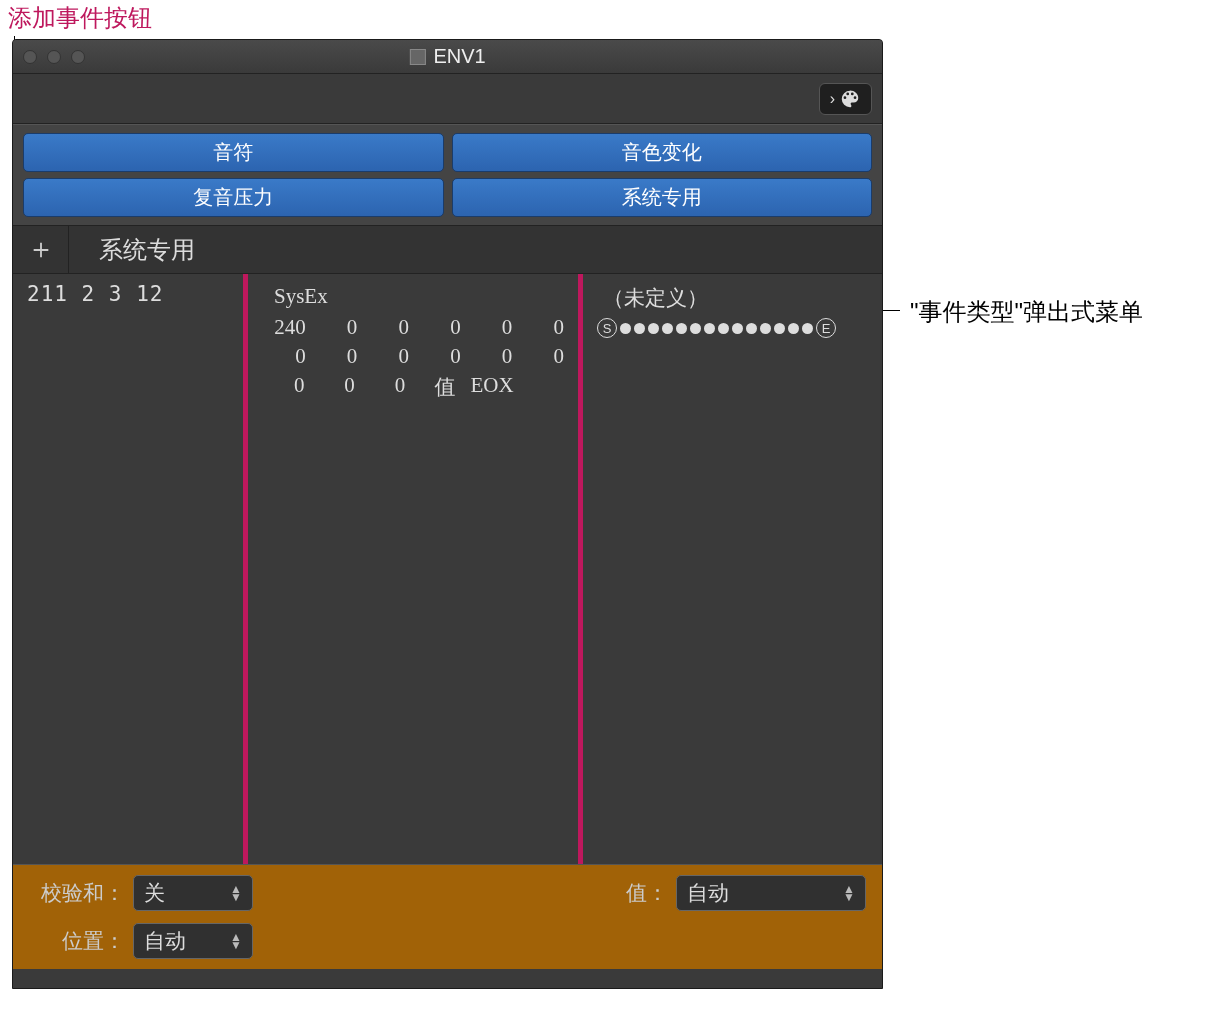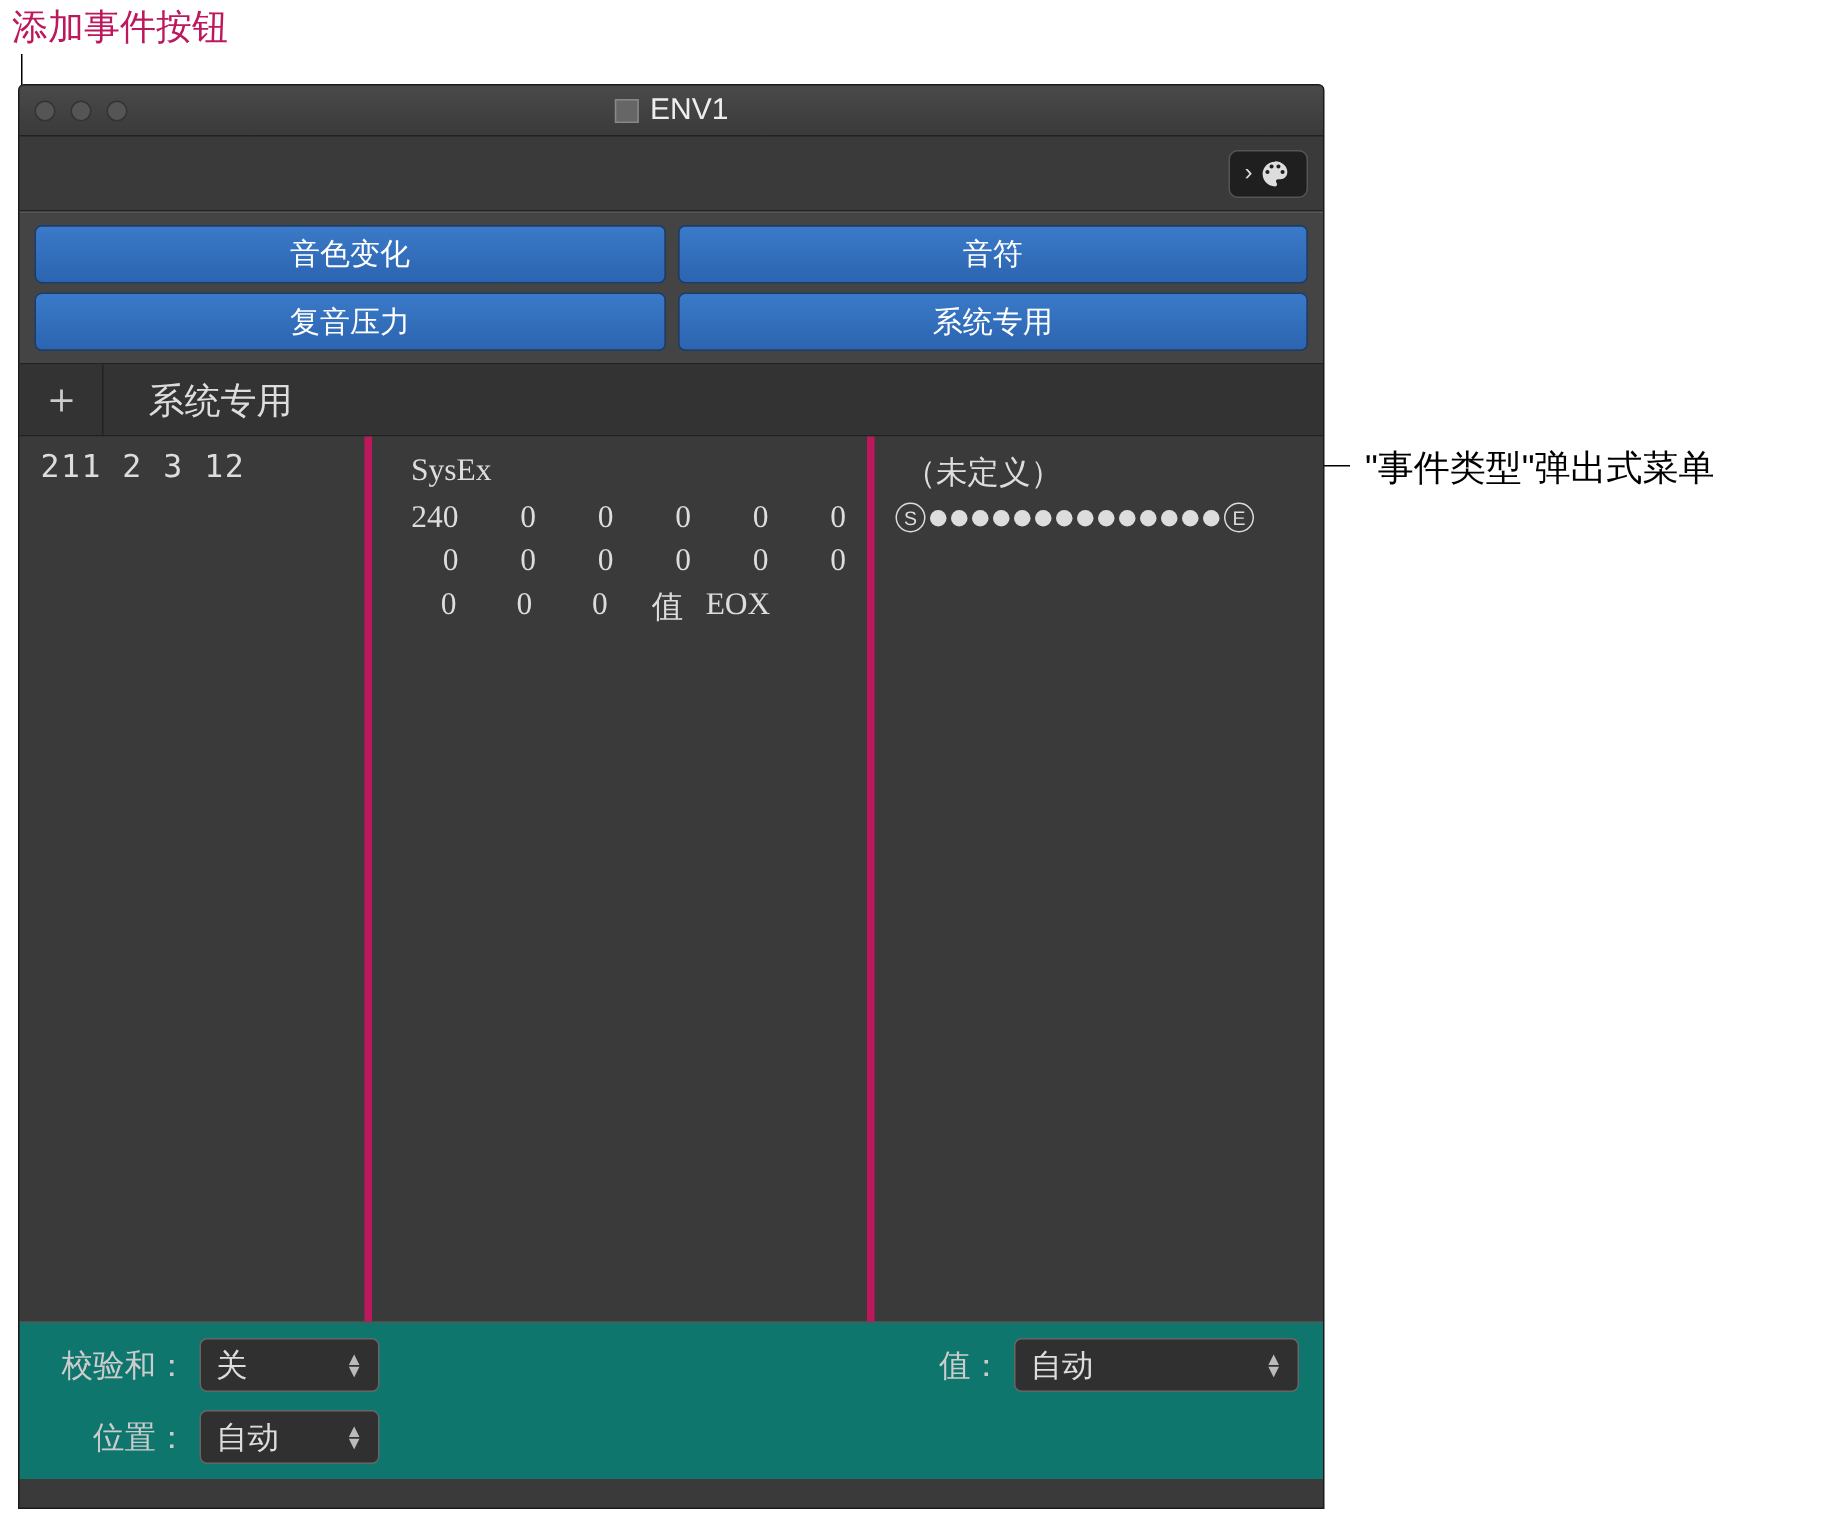--- a/index.html
+++ b/index.html
@@ -35,21 +35,21 @@
   .callout-right-line {
     position: absolute;
     top: 310px;
     left: 230px;
     width: 670px;
     height: 1px;
     background: #000;
   }
   .window {
     position: absolute;
-    top: 56px;
+    top: 39px;
     left: 12px;
     width: 871px;
     height: 950px;
     background: #3a3a3a;
     border: 1px solid #1a1a1a;
     border-radius: 4px 4px 0 0;
     overflow: hidden;
     color: #ddd;
   }
   .titlebar {
@@ -187,21 +187,21 @@
     width: 20px; height: 20px;
     border: 1.5px solid #ddd;
     border-radius: 50%;
     align-items: center;
     justify-content: center;
     font-size: 13px;
     color: #ddd;
   }
   .dot { width: 11px; height: 11px; background: #ddd; border-radius: 50%; display: inline-block; }
   .bottom-bar {
-    background: #0f766e;
+    background: #a16207;
     border-top: 1px solid #555;
     padding: 10px 16px;
     display: flex;
     flex-direction: column;
     gap: 12px;
     font-size: 21px;
     color: #ccc;
   }
   .control-row {
     display: flex;
@@ -257,22 +257,22 @@
     <div class="palette-btn">
       <span>›</span>
       <svg viewBox="0 0 24 24">
           <path fill="#ddd" d="M12 3a9 9 0 0 0 0 18c1 0 1.5-.8 1.5-1.5 0-.4-.2-.8-.4-1.1-.3-.3-.4-.7-.4-1.1 0-.8.7-1.5 1.5-1.5H16a5 5 0 0 0 5-5c0-4.4-4-8-9-8zm-5.5 9a1.5 1.5 0 1 1 0-3 1.5 1.5 0 0 1 0 3zm3-4a1.5 1.5 0 1 1 0-3 1.5 1.5 0 0 1 0 3zm5 0a1.5 1.5 0 1 1 0-3 1.5 1.5 0 0 1 0 3zm3 4a1.5 1.5 0 1 1 0-3 1.5 1.5 0 0 1 0 3z"></path>
         </svg>
     </div>
   </div>
 
   <div class="filter-panel">
     <div class="filter-row">
+      <div class="filter-btn">音符</div>
       <div class="filter-btn">音色变化</div>
-      <div class="filter-btn">音符</div>
     </div>
     <div class="filter-row">
       <div class="filter-btn">复音压力</div>
       <div class="filter-btn">系统专用</div>
     </div>
   </div>
 
   <div class="event-header">
     <div class="add-btn">
       <svg width="22" height="22" viewBox="0 0 24 24">

